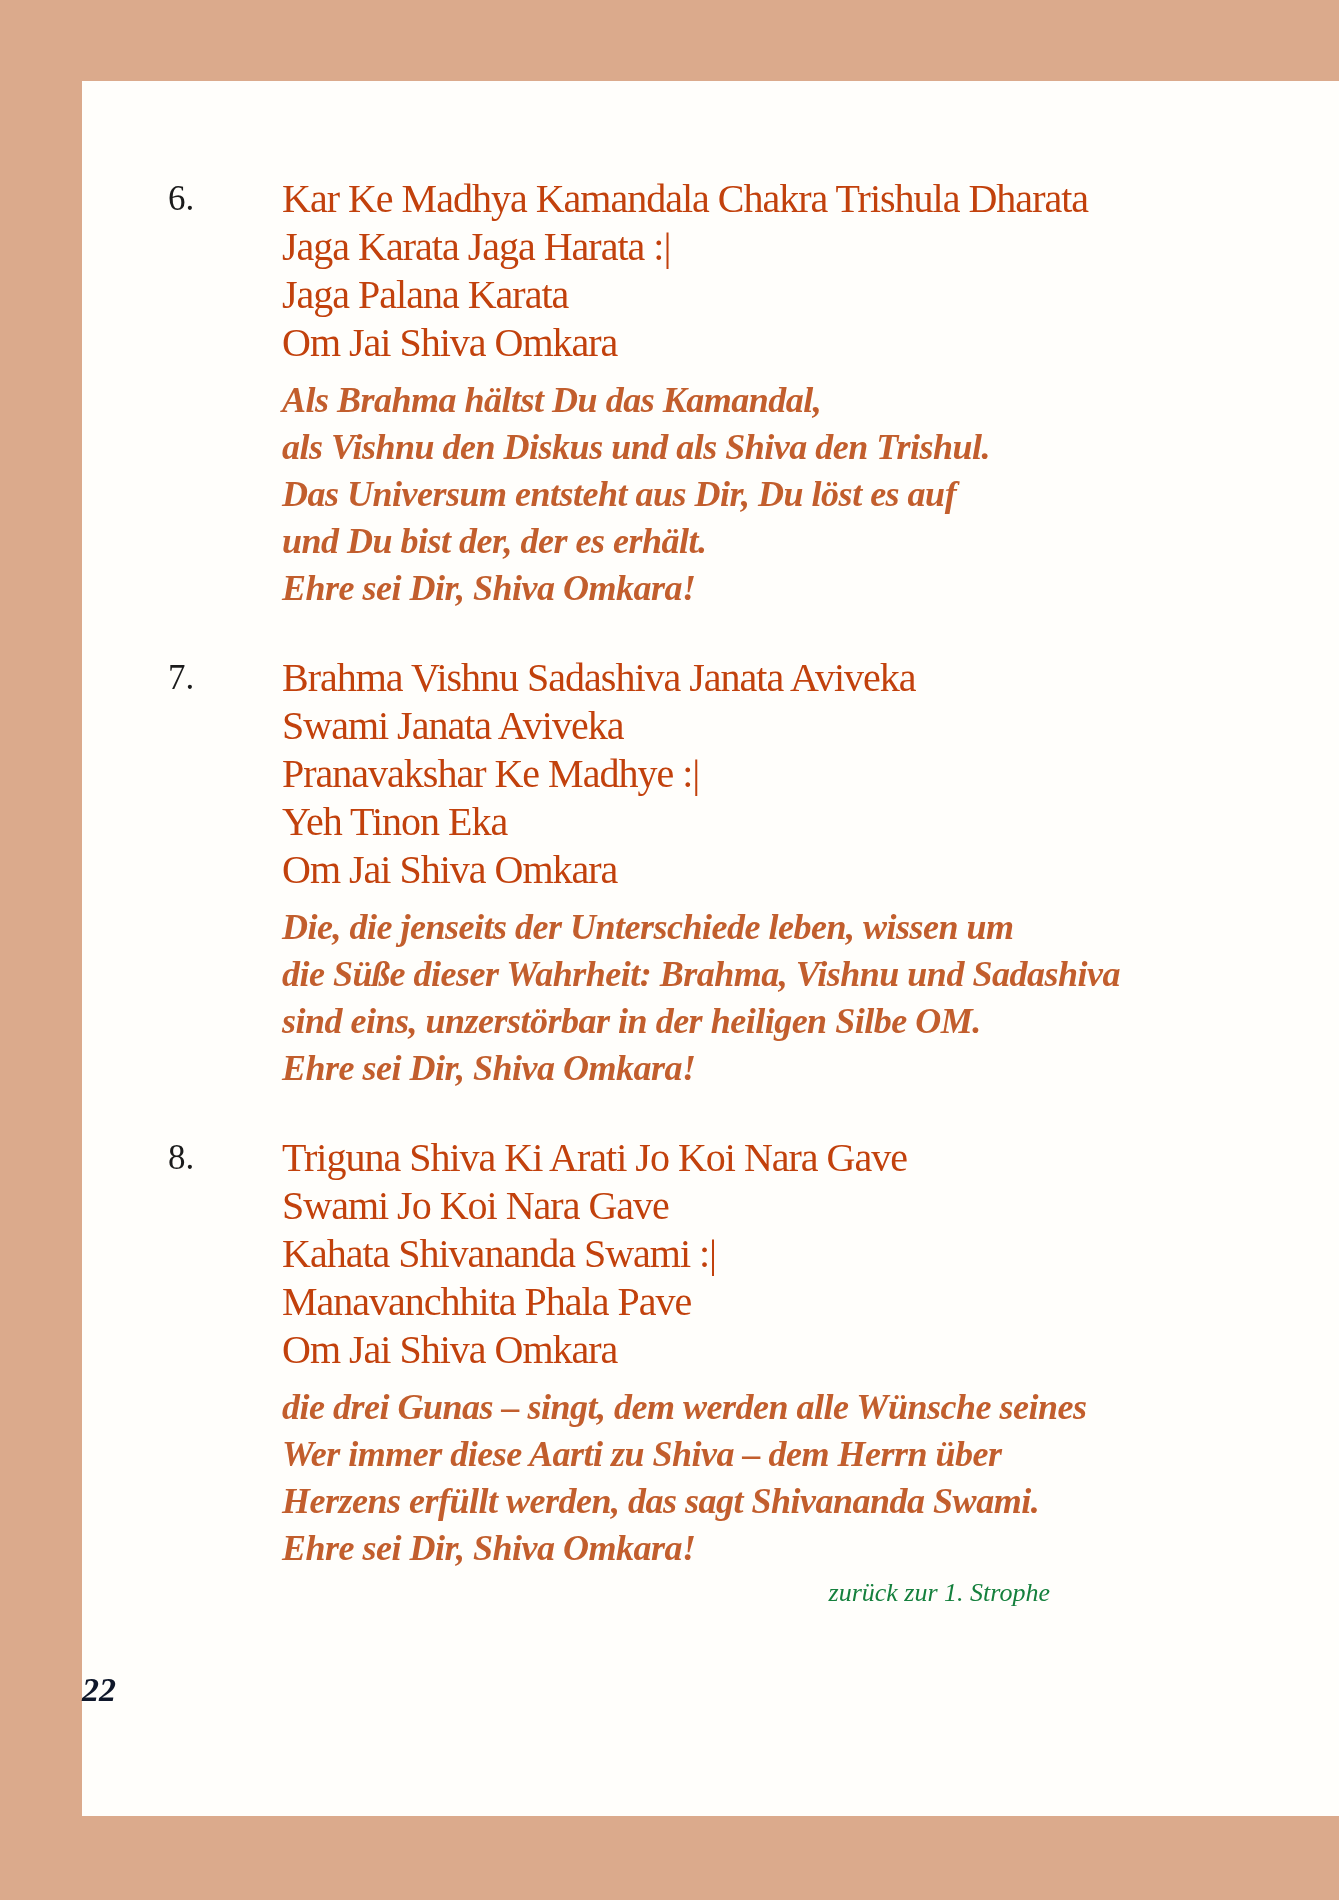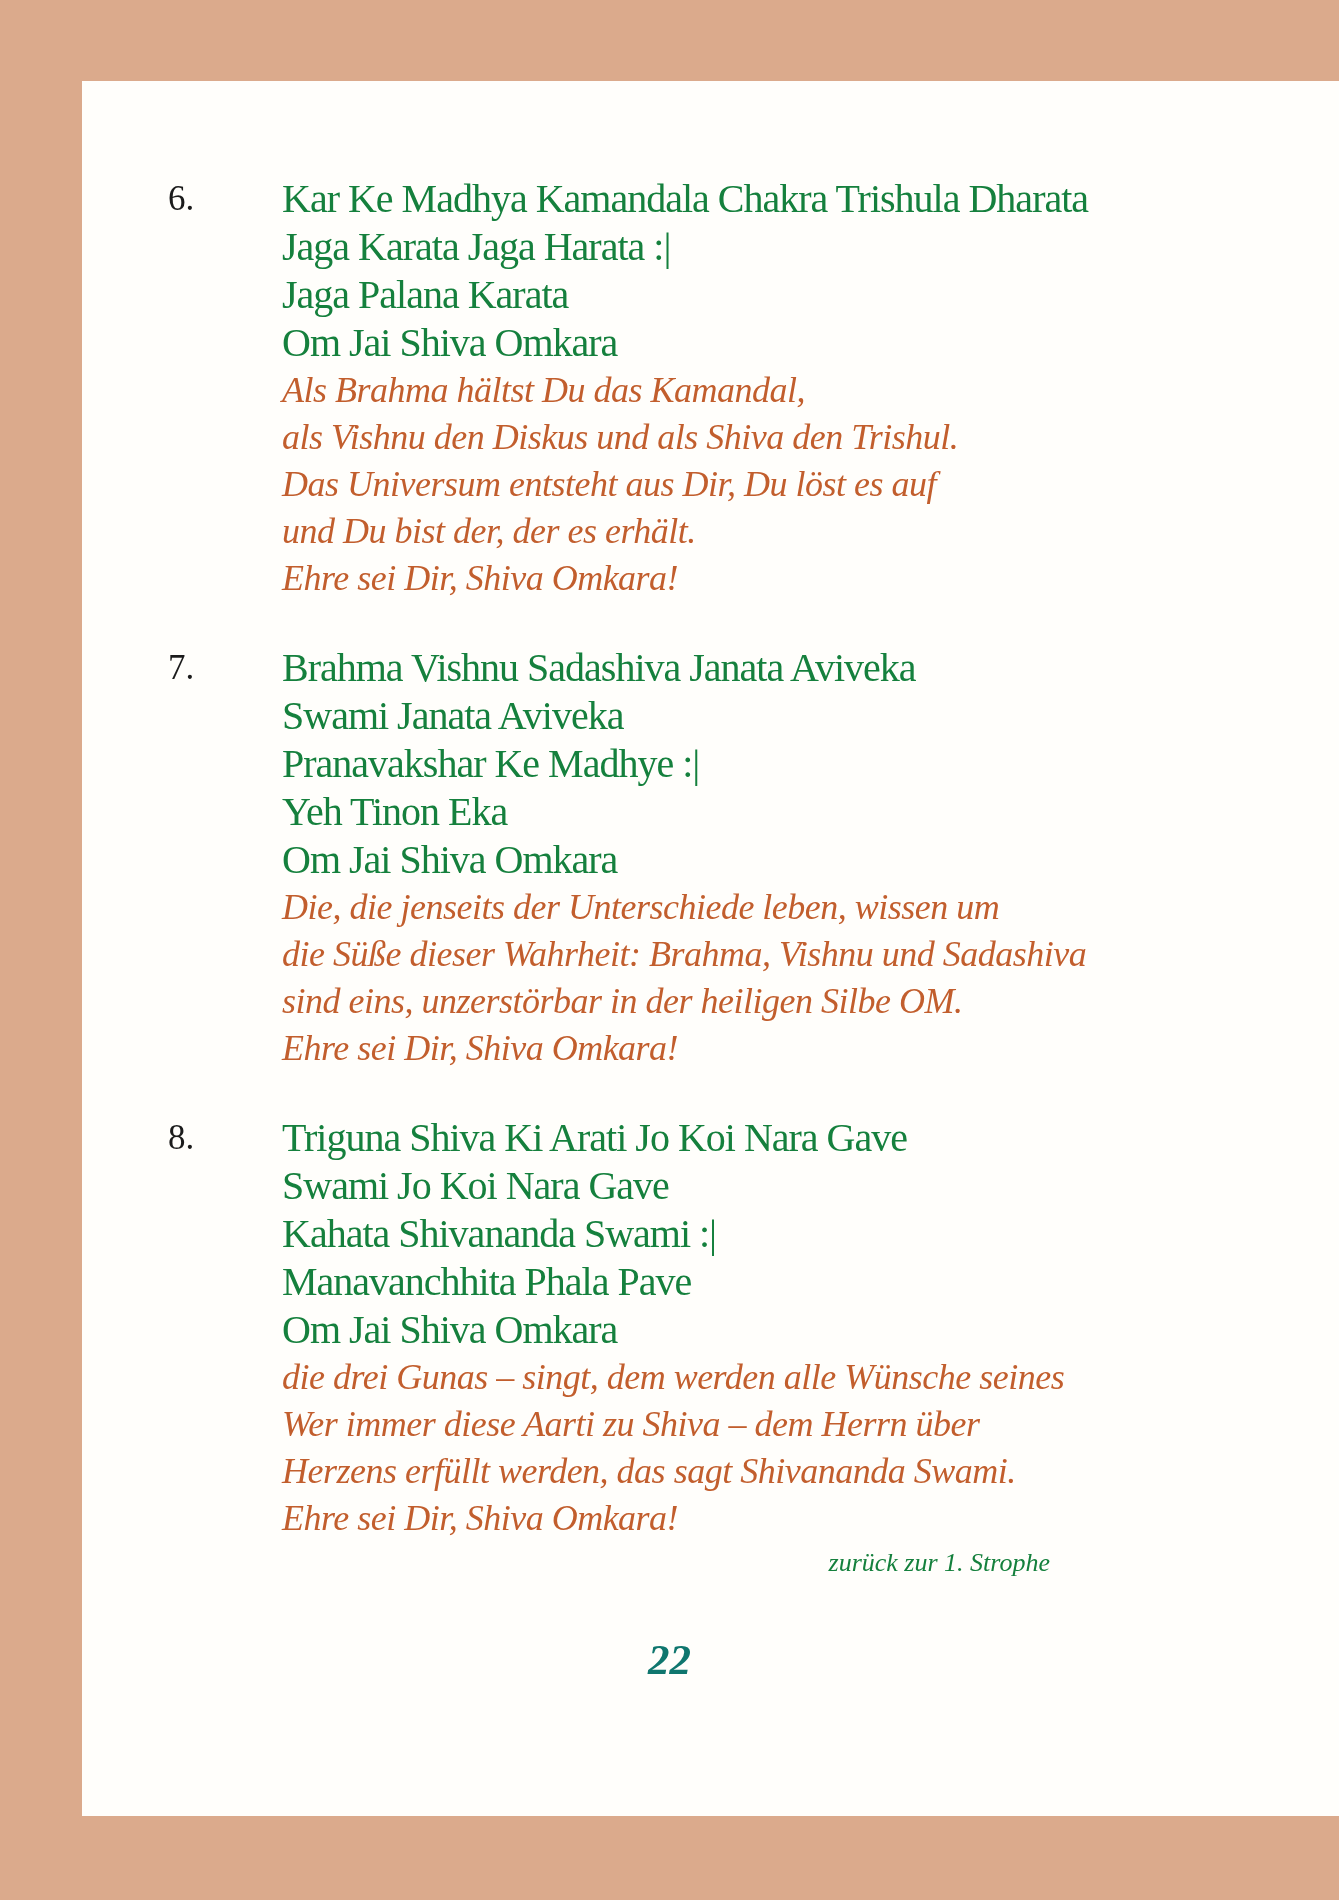--- a/index.html
+++ b/index.html
@@ -34,54 +34,54 @@
     width: 114px;
     flex: 0 0 114px;
     font-size: 35px;
     line-height: 48px;
     color: #1b1b1b;
   }
   .verse-lines {
     font-size: 40px;
     line-height: 48px;
     letter-spacing: -1px;
-    color: #15803d;
+    color: #c2410c;
   }
   .verse-line { white-space: nowrap; }
 
   .translation {
     margin-left: 200px;
+    margin-top: 10px;
     font-size: 36px;
     line-height: 47px;
     font-style: italic;
-    font-weight: normal;
+    font-weight: bold;
     letter-spacing: -0.5px;
     color: #c25e2d;
   }
   .translation-line { white-space: nowrap; }
 
   .back-link {
     margin-top: 4px;
     text-align: right;
     padding-right: 289px;
     font-size: 26px;
     line-height: 34px;
     font-style: italic;
     color: #15803d;
     cursor: pointer;
   }
   .page-number {
     margin-top: 58px;
-    margin-left: 566px;
     width: fit-content;
-    font-size: 43px;
+    font-size: 34px;
     line-height: 44px;
     font-style: italic;
     font-weight: bold;
-    color: #0f766e;
+    color: #0f172a;
   }
 </style>
 </head>
 <body>
 
 <div class="paper">
   <div class="content">
 
     <section class="verse-block">
       <div class="verse-head">

